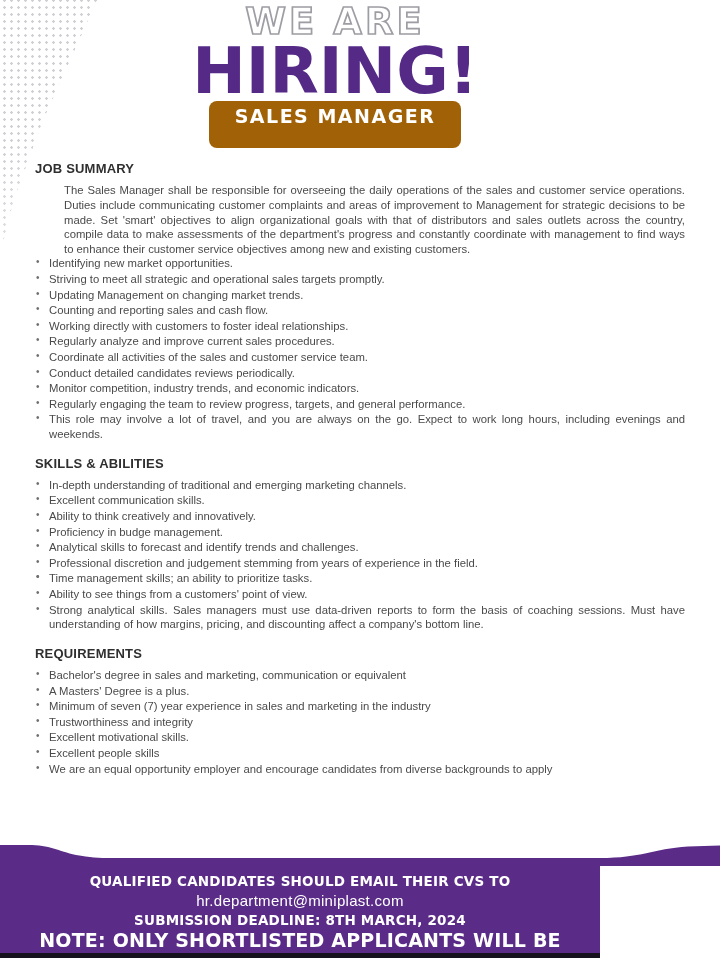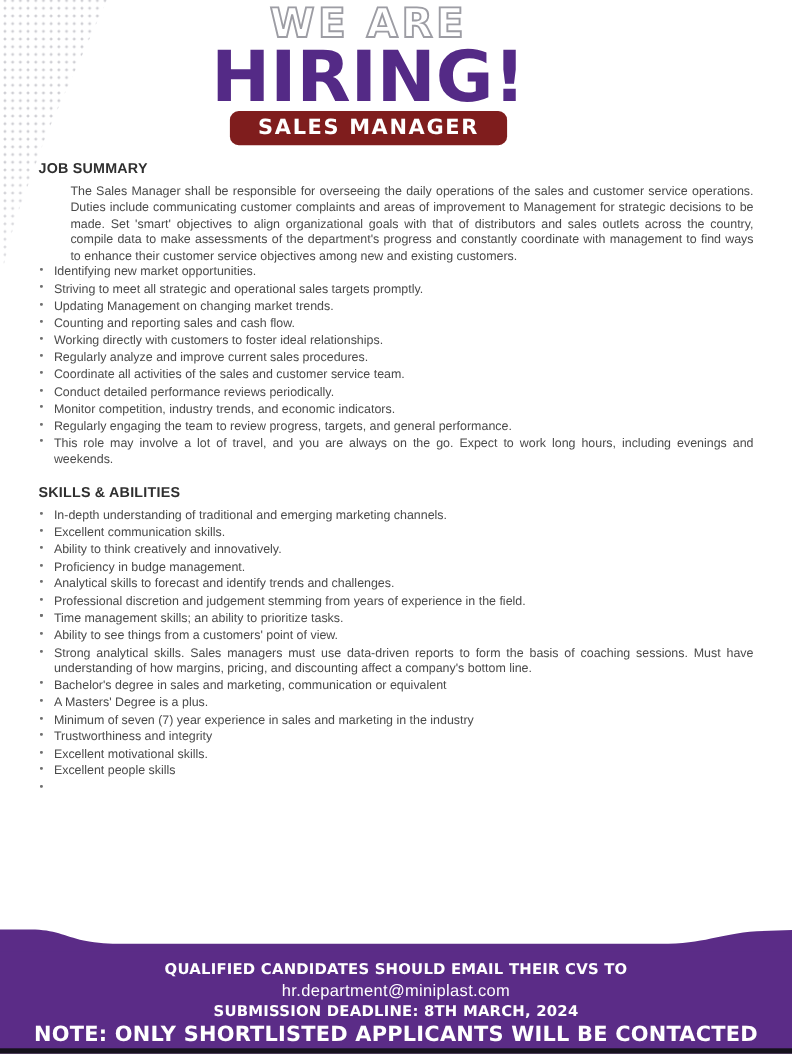--- a/index.html
+++ b/index.html
@@ -40,27 +40,27 @@
     font-family: "DejaVu Sans", "Liberation Sans", sans-serif;
     font-size: 64px; line-height: 0.82;
     font-weight: bold;
     color: #542a86;
     letter-spacing: 0px;
     margin-top: 3px;
   }
   .role-pill {
     display: inline-block;
     margin-top: 4px;
-    background: #7f1d1d;
+    background: #a16207;
     color: #ffffff;
     font-family: "DejaVu Sans", "Liberation Sans", sans-serif;
     font-weight: bold;
     font-size: 19px;
     letter-spacing: 1.5px;
-    padding: 4px 26px 5px 26px;
+    padding: 4px 26px 21px 26px;
     border-radius: 8px;
     min-width: 188px;
   }
 
   
   .content { padding: 0 35px; color: #474747; }
   .section-heading {
     font-size: 13px;
     font-weight: bold;
     color: #2f2f2f;
@@ -86,21 +86,21 @@
     color: #4a4a4a;
   }
   ul.bullets .dot {
     position: absolute; left: 1px; top: -1px;
     color: #6f6f6f; font-size: 10px;
   }
 
   
   .footer {
     position: absolute; left: 0; bottom: 0;
-    width: 720px; height: 118px;
+    width: 600px; height: 118px;
   }
   .footer-wave { display: block; position: absolute; top: 0; left: 0; }
   .footer-fill {
     position: absolute; top: 25px; left: 0; right: 0; bottom: 0;
     background: #5b2c87;
   }
   .footer-text {
     position: absolute; top: 32px; left: 0; right: 0;
     text-align: center; color: #ffffff; z-index: 2;
   }
@@ -146,21 +146,21 @@
 
     <div>
       <ul class="bullets">
           <li><span class="dot">•</span><span>Identifying new market opportunities.</span></li>
           <li><span class="dot">•</span><span>Striving to meet all strategic and operational sales targets promptly.</span></li>
           <li><span class="dot">•</span><span>Updating Management on changing market trends.</span></li>
           <li><span class="dot">•</span><span>Counting and reporting sales and cash flow.</span></li>
           <li><span class="dot">•</span><span>Working directly with customers to foster ideal relationships.</span></li>
           <li><span class="dot">•</span><span>Regularly analyze and improve current sales procedures.</span></li>
           <li><span class="dot">•</span><span>Coordinate all activities of the sales and customer service team.</span></li>
-          <li><span class="dot">•</span><span>Conduct detailed performance reviews periodically.</span></li>
+          <li><span class="dot">•</span><span>Conduct detailed candidates reviews periodically.</span></li>
           <li><span class="dot">•</span><span>Monitor competition, industry trends, and economic indicators.</span></li>
           <li><span class="dot">•</span><span>Regularly engaging the team to review progress, targets, and general performance.</span></li>
           <li><span class="dot">•</span><span>This role may involve a lot of travel, and you are always on the go. Expect to work long hours, including evenings and weekends.</span></li>
         </ul>
     </div>
 
     <div>
       <div class="section-heading">SKILLS &amp; ABILITIES</div>
       <ul class="bullets">
           <li><span class="dot">•</span><span>In-depth understanding of traditional and emerging marketing channels.</span></li>
@@ -170,28 +170,29 @@
           <li><span class="dot">•</span><span>Analytical skills to forecast and identify trends and challenges.</span></li>
           <li><span class="dot">•</span><span>Professional discretion and judgement stemming from years of experience in the field.</span></li>
           <li><span class="dot">•</span></li>
           <li><span class="dot">•</span><span>Time management skills; an ability to prioritize tasks.</span></li>
           <li><span class="dot">•</span><span>Ability to see things from a customers' point of view.</span></li>
           <li><span class="dot">•</span><span>Strong analytical skills. Sales managers must use data-driven reports to form the basis of coaching sessions. Must have understanding of how margins, pricing, and discounting affect a company's bottom line.</span></li>
         </ul>
     </div>
 
     <div>
+      <div class="section-heading">REQUIREMENTS</div>
       <ul class="bullets">
           <li><span class="dot">•</span><span>Bachelor's degree in sales and marketing, communication or equivalent</span></li>
           <li><span class="dot">•</span><span>A Masters' Degree is a plus.</span></li>
           <li><span class="dot">•</span><span>Minimum of seven (7) year experience in sales and marketing in the industry</span></li>
           <li><span class="dot">•</span><span>Trustworthiness and integrity</span></li>
           <li><span class="dot">•</span><span>Excellent motivational skills.</span></li>
           <li><span class="dot">•</span><span>Excellent people skills</span></li>
-          <li><span class="dot">•</span></li>
+          <li><span class="dot">•</span><span>We are an equal opportunity employer and encourage candidates from diverse backgrounds to apply</span></li>
         </ul>
     </div>
 
   </div>
 
   <div class="footer">
     <svg class="footer-wave" width="720" height="26" viewBox="0 0 720 26">
       <path d="M0,5 L28,5 C50,5 58,11 76,15 C90,17.5 98,18 112,18 L600,18 C642,18 652,9 688,6.5 L720,5.5 L720,26 L0,26 Z" fill="#5b2c87"></path>
     </svg>
     <div class="footer-fill"></div>

